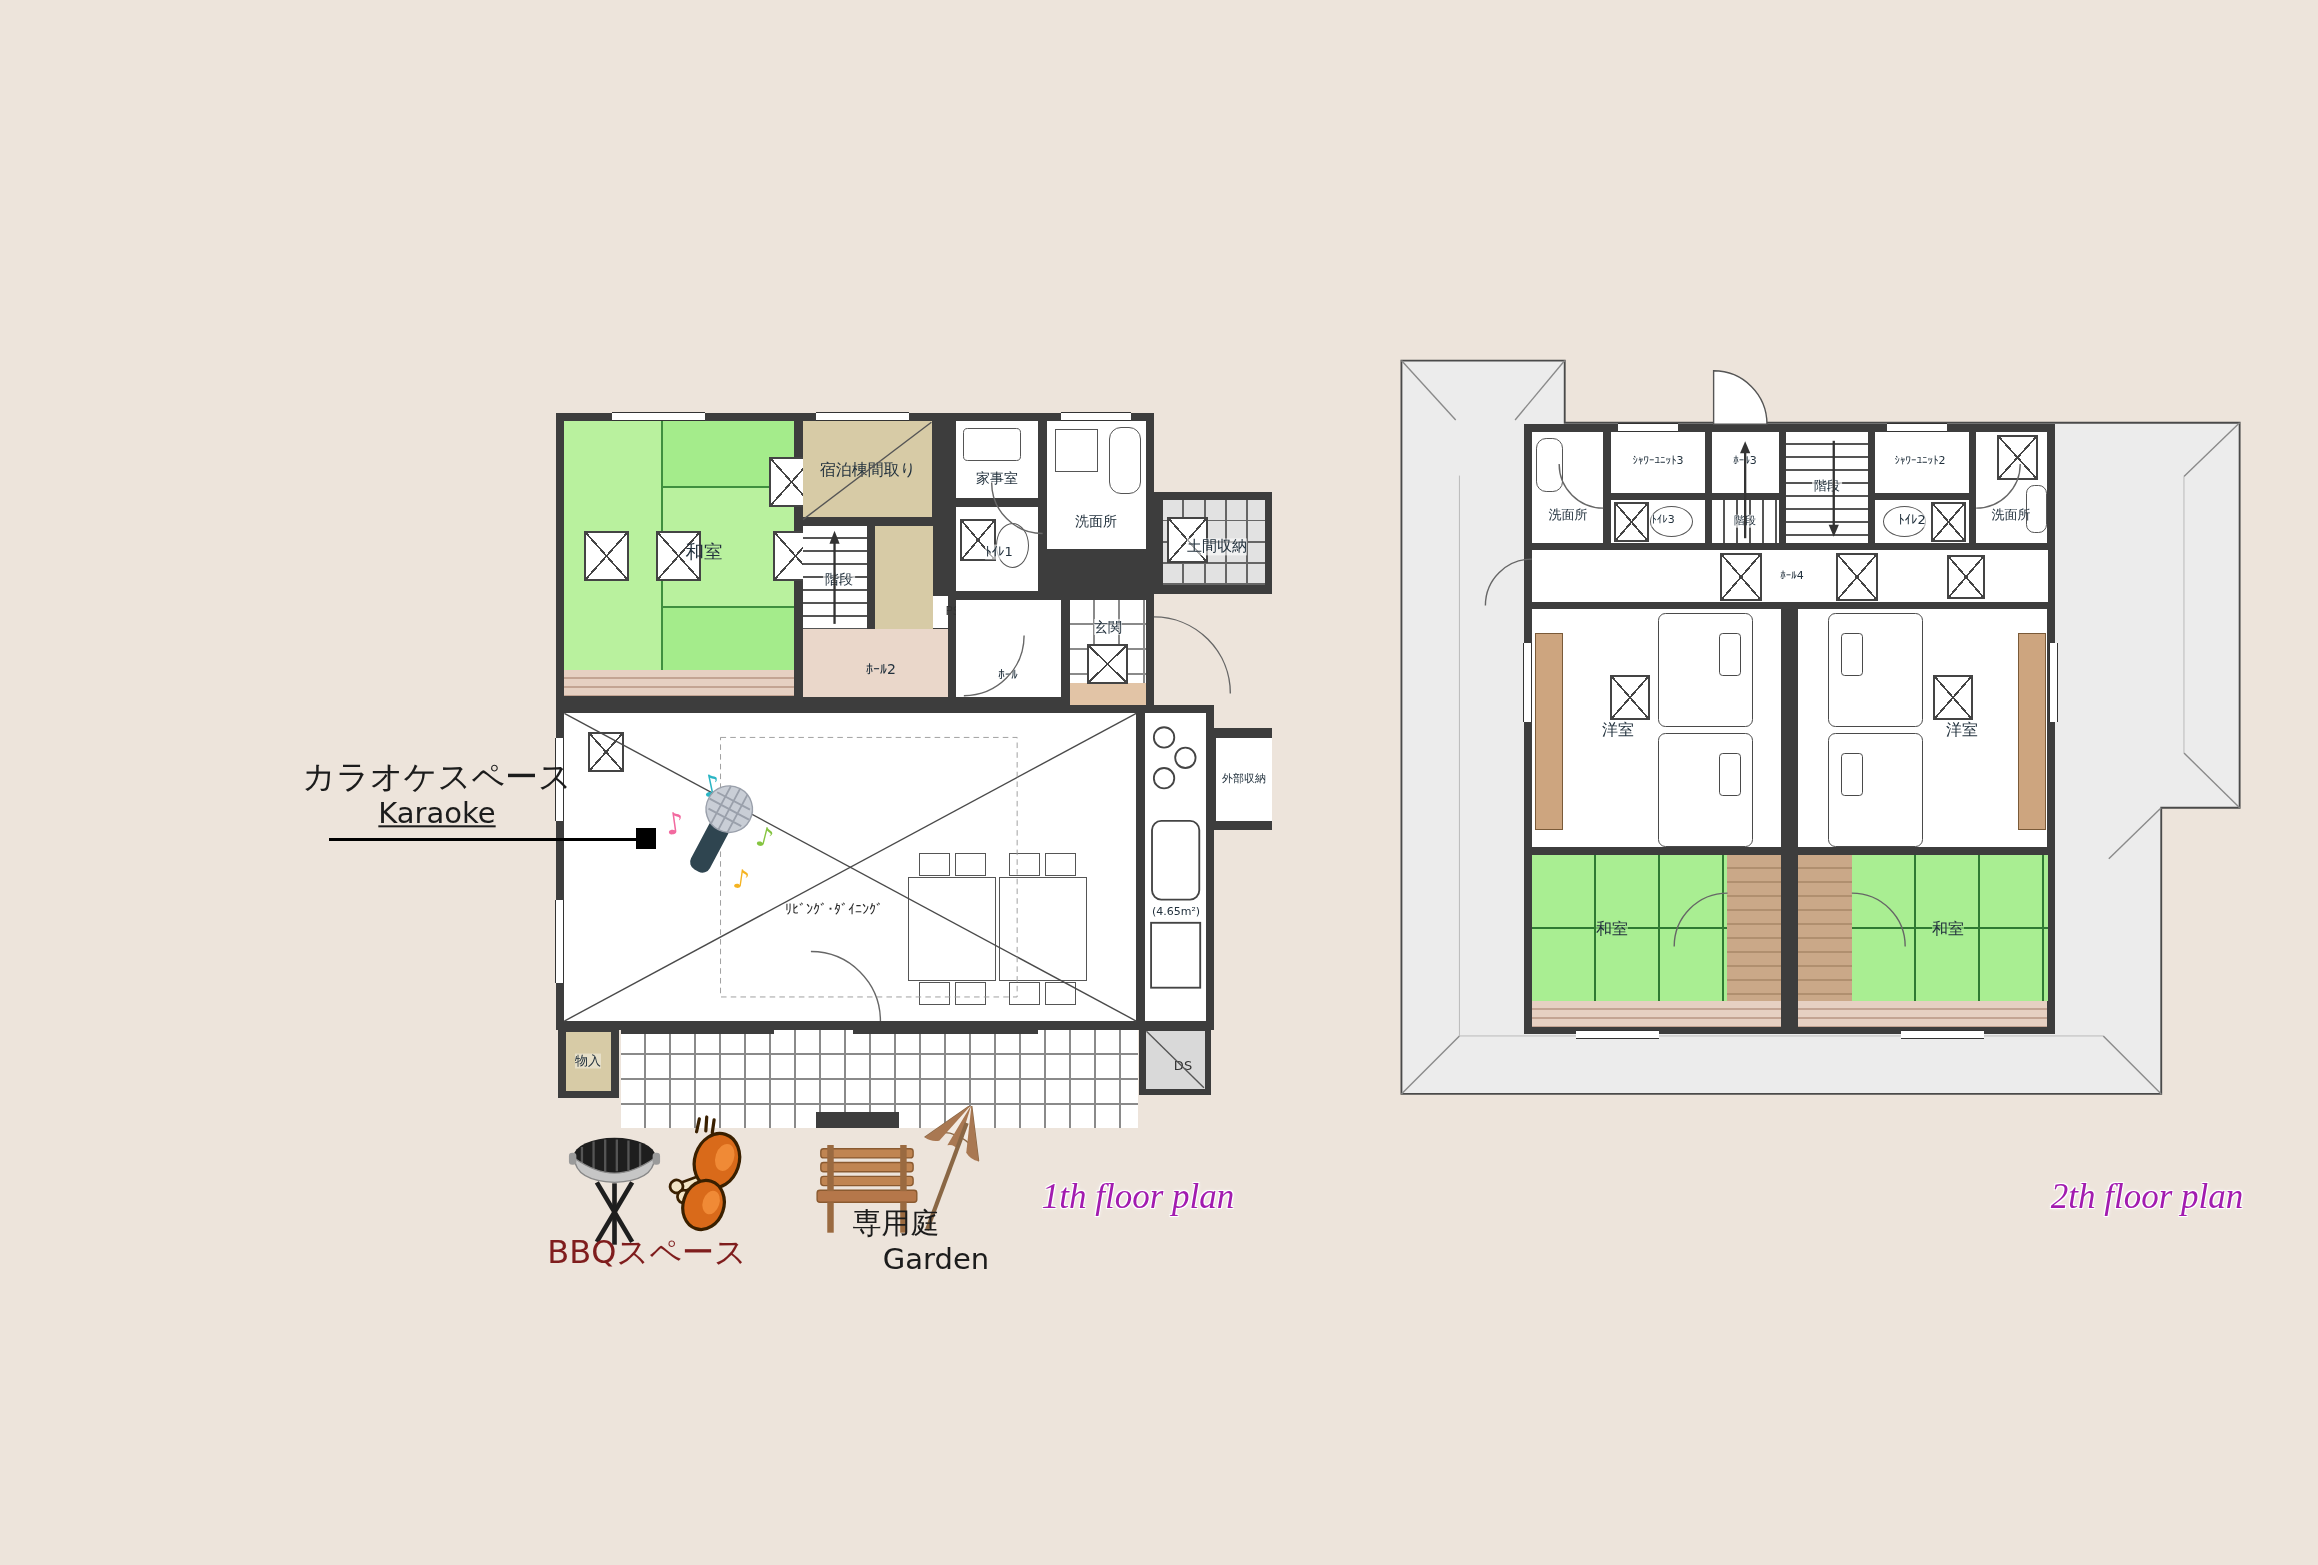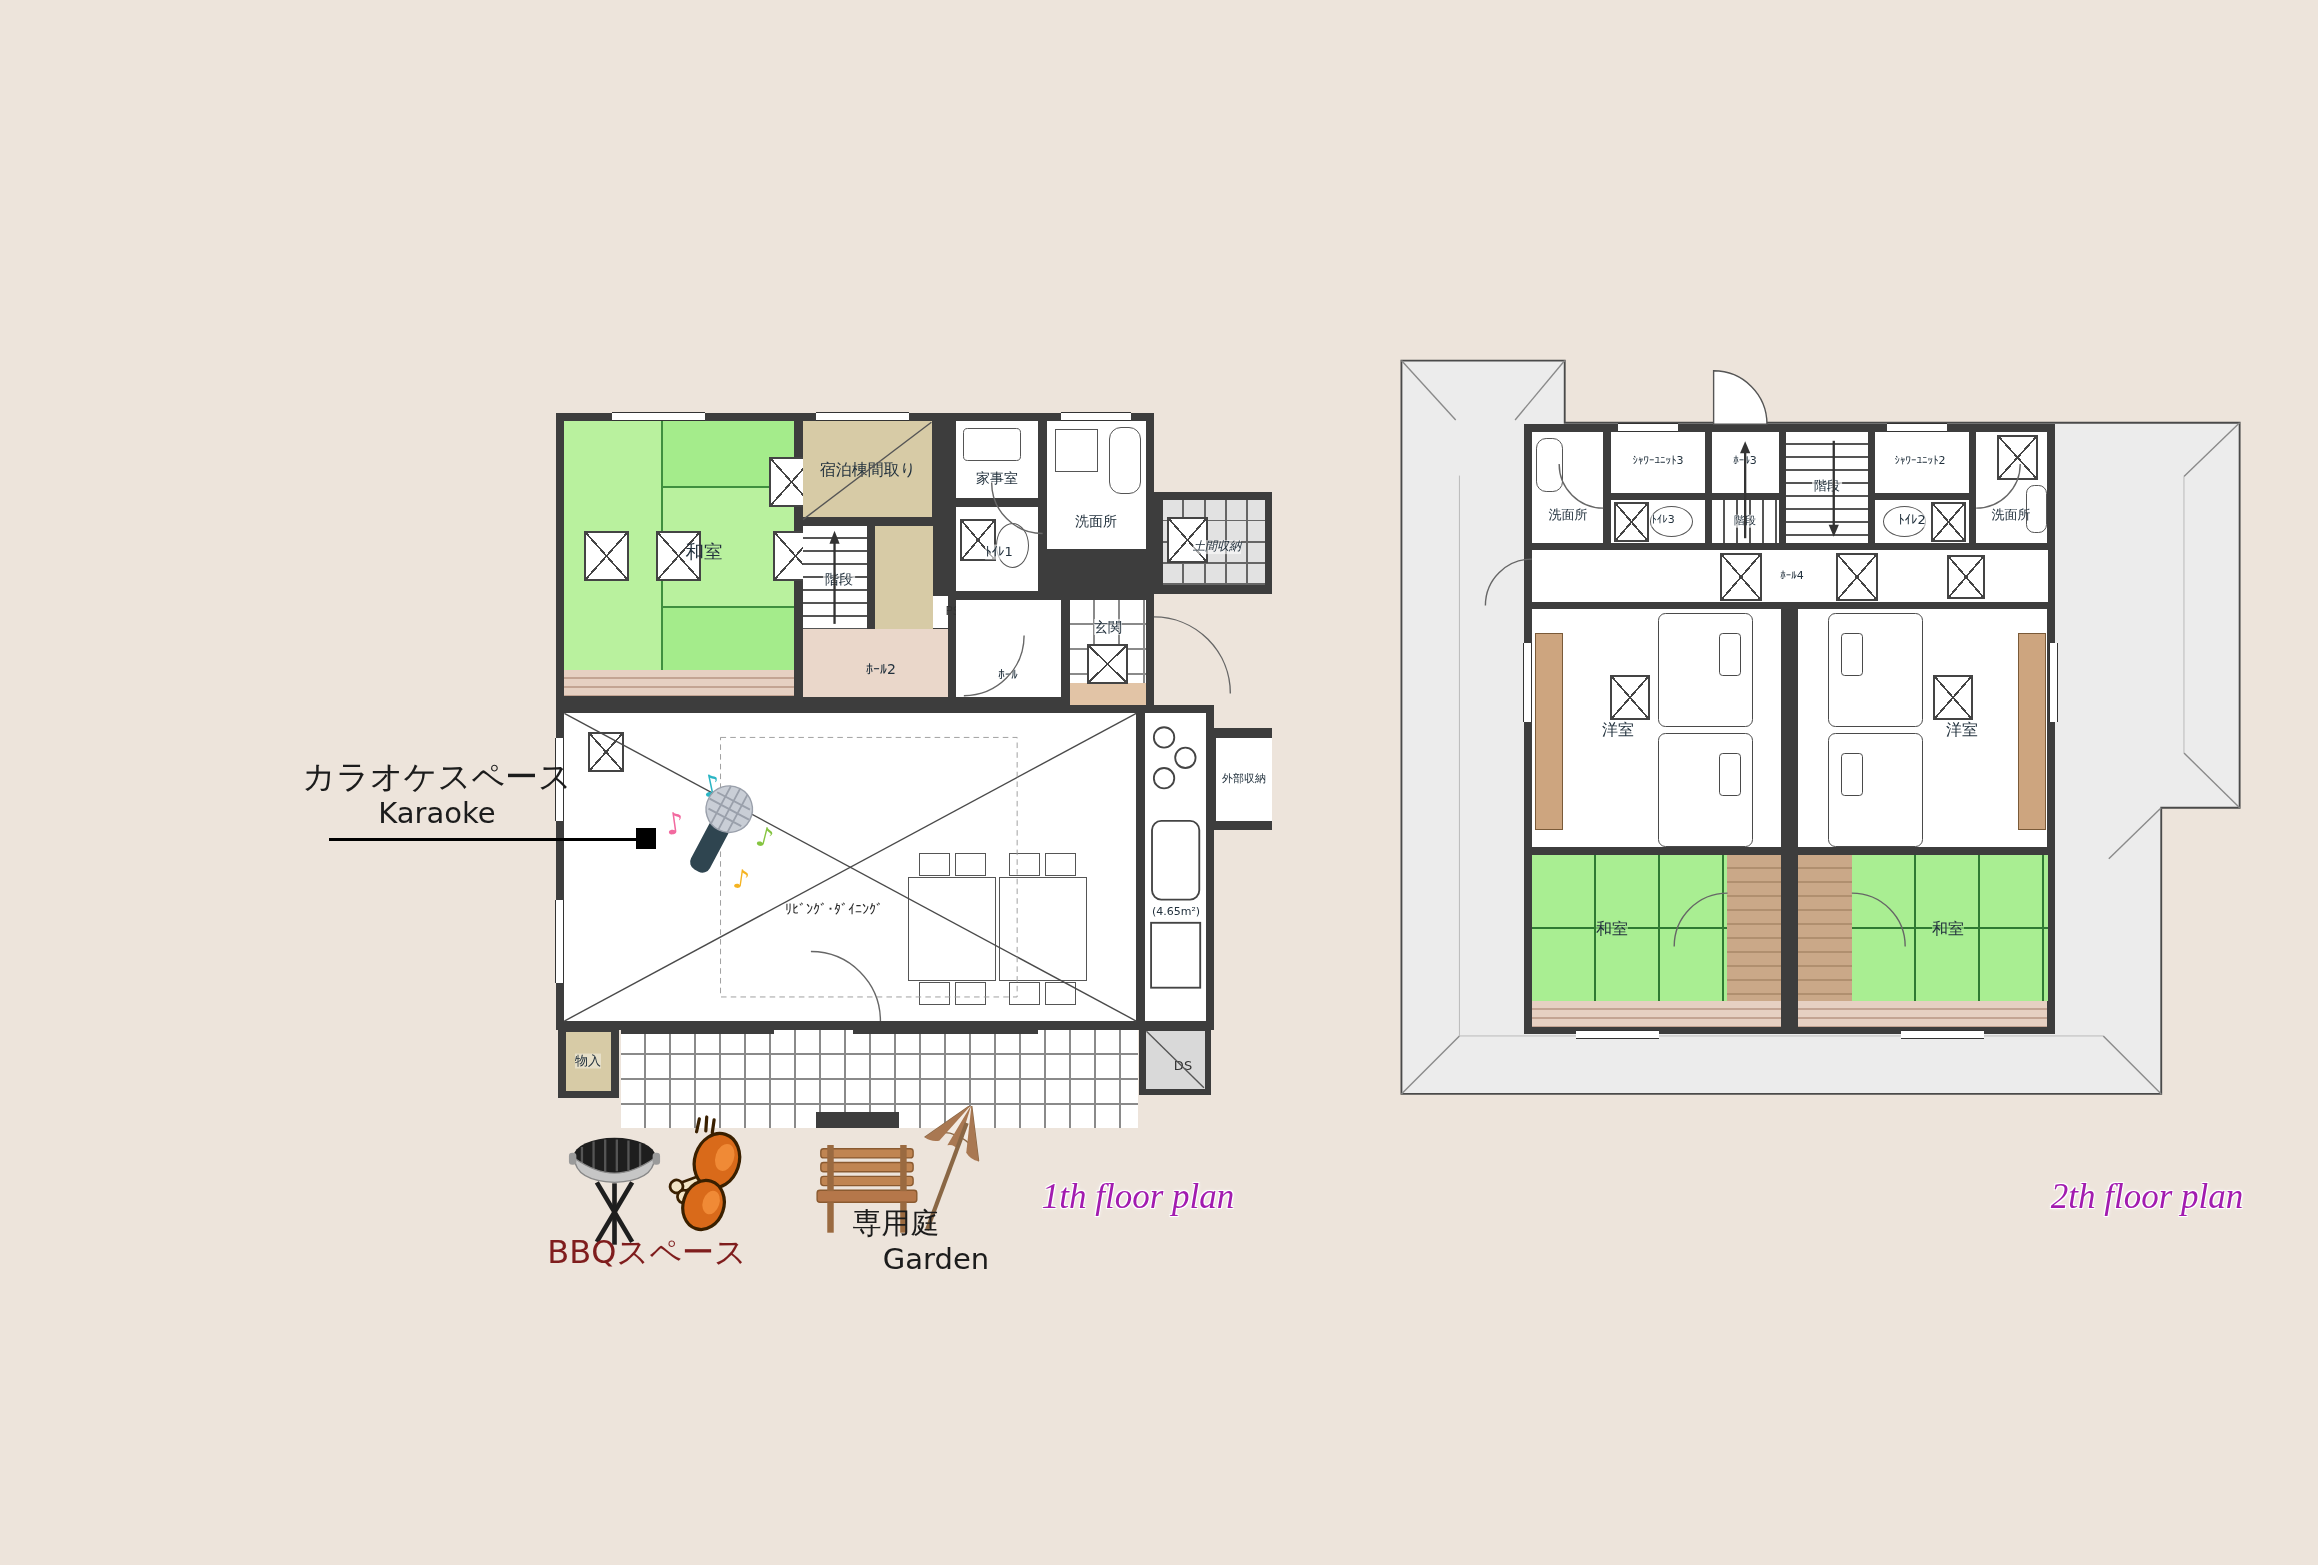--- a/index.html
+++ b/index.html
@@ -81,21 +81,21 @@
     <div class="room" style="left:491px;top:8.3px;width:99px;height:128px;"></div>
     <div class="furn" style="left:499px;top:16px;width:41px;height:41px;"></div>
     <div class="furn" style="left:553px;top:14px;width:30px;height:65px;border-radius:12px;"></div>
     <div class="lbl" style="left:540px;top:108px;font-size:14px;">洗面所</div>
     <div class="room" style="left:400px;top:94px;width:82px;height:84px;"></div>
     <div class="xbox" style="left:404px;top:106px;width:32px;height:38px;"></div>
     <div class="furn" style="left:440px;top:110px;width:31px;height:43px;border-radius:50%;"></div>
     <div class="lbl" style="left:443px;top:139px;font-size:13px;background:rgba(255,255,255,.6);">ﾄｲﾚ1</div>
     <div class="abs grid-gray" style="left:607px;top:87px;width:102px;height:85px;"></div>
     <div class="xbox" style="left:611px;top:104px;width:37px;height:42px;"></div>
-    <div class="lbl" style="left:661px;top:134px;font-size:12px;background:rgba(255,255,255,.55);font-style:italic;">土間収納</div>
+    <div class="lbl" style="left:661px;top:134px;font-size:15px;background:rgba(255,255,255,.55);">土間収納</div>
     <div class="room" style="left:400px;top:187px;width:105px;height:97px;"></div>
     <div class="lbl" style="left:452px;top:262px;font-size:13px;">ﾎｰﾙ</div>
     <div class="abs grid-tile" style="left:514px;top:187px;width:76px;height:105px;"></div>
     <div class="abs" style="left:514px;top:270px;width:76px;height:22px;background:#E2C4A6;"></div>
     <div class="xbox" style="left:531px;top:231px;width:37px;height:36px;"></div>
     <div class="lbl" style="left:552px;top:214px;font-size:14px;background:rgba(255,255,255,.6);">玄関</div>
 
     <div class="room" style="left:8.3px;top:300px;width:572px;height:308px;"></div>
     <div class="xbox" style="left:32px;top:319px;width:32px;height:36px;"></div>
     <div class="lbl" style="left:278px;top:496px;font-size:14px;color:#2a2a2a;">ﾘﾋﾞﾝｸﾞ･ﾀﾞｲﾆﾝｸﾞ</div>
@@ -250,21 +250,21 @@
       <polygon points="733,212 755,212 744,186" fill="#333"></polygon>
       <path d="M438,330 A95,95 0 0 1 343,235" fill="none" stroke="#666" stroke-width="3"></path>
       <path d="M1242,330 A95,95 0 0 0 1337,235" fill="none" stroke="#666" stroke-width="3"></path>
       <path d="M706,1160 A115,115 0 0 0 591,1275" fill="none" stroke="#666" stroke-width="3"></path>
       <path d="M974,1160 A115,115 0 0 1 1089,1275" fill="none" stroke="#666" stroke-width="3"></path>
       <path d="M284,440 A100,100 0 0 0 184,540" fill="none" stroke="#666" stroke-width="3"></path>
     </svg>
   </div>
 
   <div class="lbl" style="left:437px;top:777px;font-size:33px;color:#1c1c1c;">カラオケスペース</div>
-  <div class="lbl" style="left:437px;top:814px;font-size:29px;color:#1c1c1c;">Karaoke</div>
+  <div class="lbl" style="left:437px;top:814px;font-size:29px;color:#1c1c1c;text-decoration:underline;">Karaoke</div>
   <div class="abs" style="left:329px;top:838px;width:312px;height:3.2px;background:#000;"></div>
   <div class="abs" style="left:636px;top:828px;width:20.4px;height:21.3px;background:#000;"></div>
 
   <svg class="abs" style="left:663px;top:770px;" width="121" height="130" viewBox="0 0 260 280">
     <text x="88" y="60" font-size="64" fill="#2BB5C4" transform="rotate(-12 88 60)">♪</text>
     <text x="8" y="140" font-size="64" fill="#F2699F" transform="rotate(-8 8 140)">♪</text>
     <text x="196" y="160" font-size="58" fill="#85C440" transform="rotate(14 196 160)">♪</text>
     <text x="148" y="252" font-size="56" fill="#F5B320" transform="rotate(8 148 252)">♪</text>
     <g transform="rotate(28 120 120)">
       <rect x="100" y="108" width="46" height="120" rx="18" fill="#2F4550"></rect>

